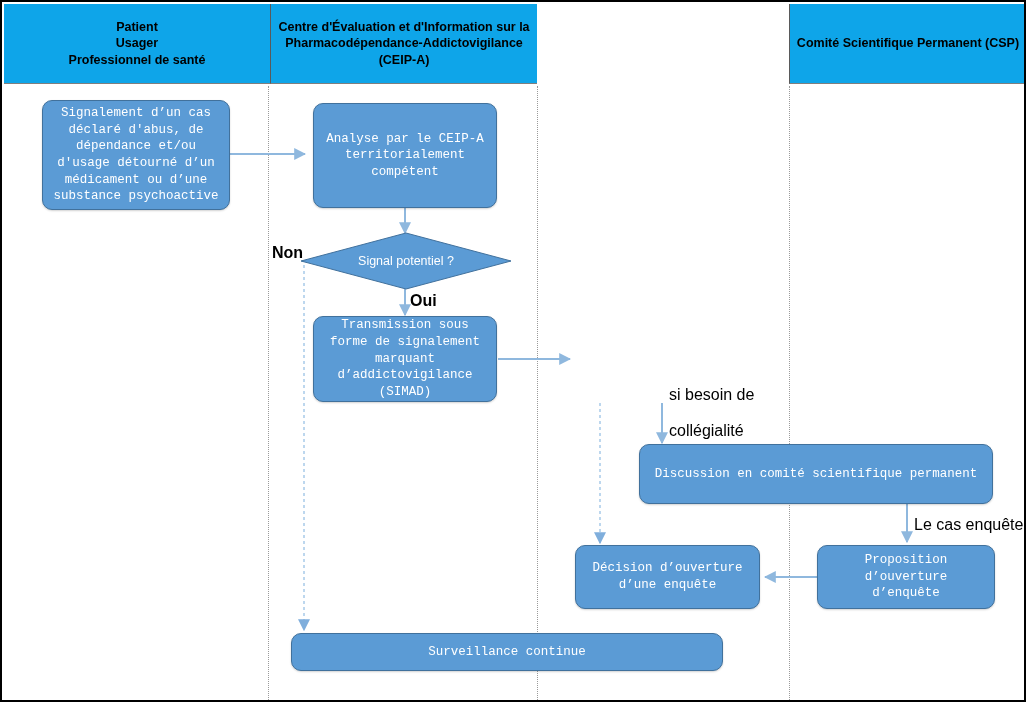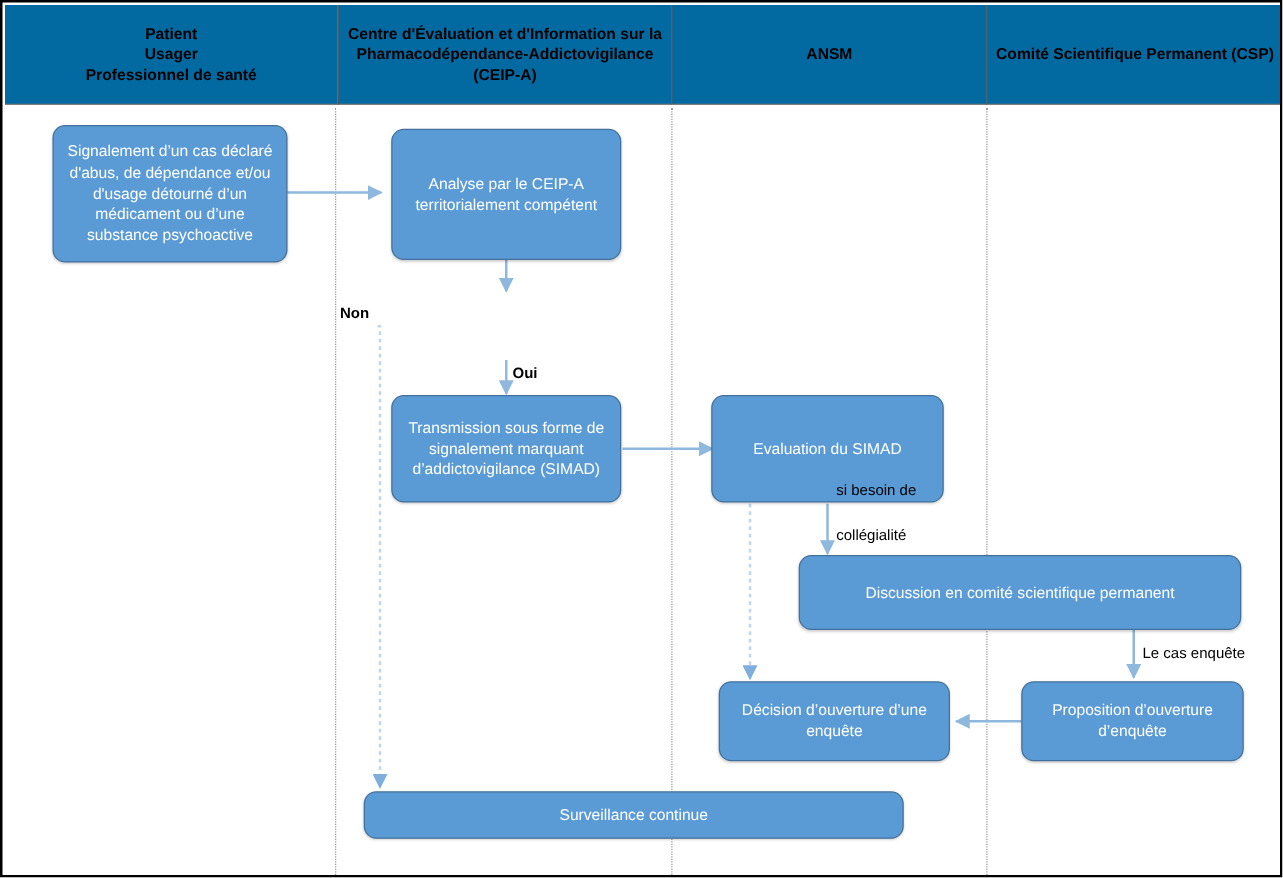--- a/index.html
+++ b/index.html
@@ -15,21 +15,21 @@
     background:#ffffff;
     box-sizing:border-box;
     border:2px solid #000000;
     overflow:hidden;
   }
   
   .lane-head{
     position:absolute;
     top:2px;
     height:80px;
-    background:#0369a1;
+    background:#0ea5e9;
     box-sizing:border-box;
     display:flex;
     align-items:center;
     justify-content:center;
     text-align:center;
     color:#000000;
     font-weight:bold;
     font-size:12.5px;
     line-height:1.32;
     padding:0 6px;
@@ -56,20 +56,21 @@
     border-radius:10px;
     color:#ffffff;
     display:flex;
     align-items:center;
     justify-content:center;
     text-align:center;
     font-size:12.5px;
     line-height:1.33;
     padding:4px 10px;
     box-shadow:0 1px 2px rgba(0,0,0,.18);
+    font-family:Liberation Mono, monospace;
   }
   .node .txt{ width:100%; display:block; }
 
   
   .diamond-wrap{ position:absolute; }
   .diamond-wrap svg{ display:block; }
   .diamond-label{
     position:absolute;
     left:0; top:0; right:0; bottom:0;
     display:flex; align-items:center; justify-content:center;
@@ -77,21 +78,21 @@
     pointer-events:none;
   }
 
   
   .conn{ position:absolute; left:0; top:0; width:1026px; height:702px; pointer-events:none; }
 
   
   .edge-label{
     position:absolute;
     color:#000000;
-    font-size:12px;
+    font-size:16px;
     font-weight:bold;
     white-space:nowrap;
     line-height:1.25;
   }
   .edge-label.plain{ font-weight:normal; }
 </style>
 </head>
 <body>
 
 <div id="canvas">
@@ -105,23 +106,20 @@
   </div>
 
   <div class="lane-head sep" style="left:268px;width:267px;">
     <span class="lane-head-inner">
       <span>Centre d'Évaluation et d'Information sur la</span><br>
       <span>Pharmacodépendance-Addictovigilance</span><br>
       <span>(CEIP-A)</span>
     </span>
   </div>
 
-  <div class="lane-head sep" style="left:535px;width:252px;">
-    <span class="lane-head-inner">ANSM</span>
-  </div>
 
   <div class="lane-head sep" style="left:787px;width:237px;">
     <span class="lane-head-inner">Comité Scientifique Permanent (CSP)</span>
   </div>
 
   <div class="lane-divider" style="left:266px;"></div>
   <div class="lane-divider" style="left:535px;"></div>
   <div class="lane-divider" style="left:787px;"></div>
 
   <svg class="conn" viewBox="0 0 1026 702" width="1026" height="702" aria-hidden="true">
@@ -172,28 +170,31 @@
   </svg>
 
   <div class="node" style="left:40px;top:98px;width:188px;height:110px;">
     <span class="txt">Signalement d’un cas déclaré d'abus, de dépendance et/ou d'usage détourné d’un médicament ou d’une substance psychoactive</span>
   </div>
 
   <div class="node" style="left:311px;top:101px;width:184px;height:105px;">
     <span class="txt">Analyse par le CEIP-A territorialement compétent</span>
   </div>
 
+  <div class="diamond-wrap" style="left:298px;top:230px;width:212px;height:58px;">
+    <svg viewBox="0 0 212 58" width="212" height="58" aria-hidden="true">
+      <polygon points="106,1 211,29 106,57 1,29" fill="#5B9BD5" stroke="#41719C" stroke-width="1"></polygon>
+    </svg>
+    <span class="diamond-label">Signal potentiel ?</span>
+  </div>
 
   <div class="node" style="left:311px;top:314px;width:184px;height:86px;">
     <span class="txt">Transmission sous forme de signalement marquant d’addictovigilance (SIMAD)</span>
   </div>
 
-  <div class="node" style="left:567px;top:314px;width:186px;height:86px;">
-    <span class="txt">Evaluation du SIMAD</span>
-  </div>
 
   <div class="node" style="left:637px;top:442px;width:354px;height:60px;">
     <span class="txt">Discussion en comité scientifique permanent</span>
   </div>
 
   <div class="node" style="left:815px;top:543px;width:178px;height:64px;">
     <span class="txt">Proposition d’ouverture d’enquête</span>
   </div>
 
   <div class="node" style="left:573px;top:543px;width:185px;height:64px;">

